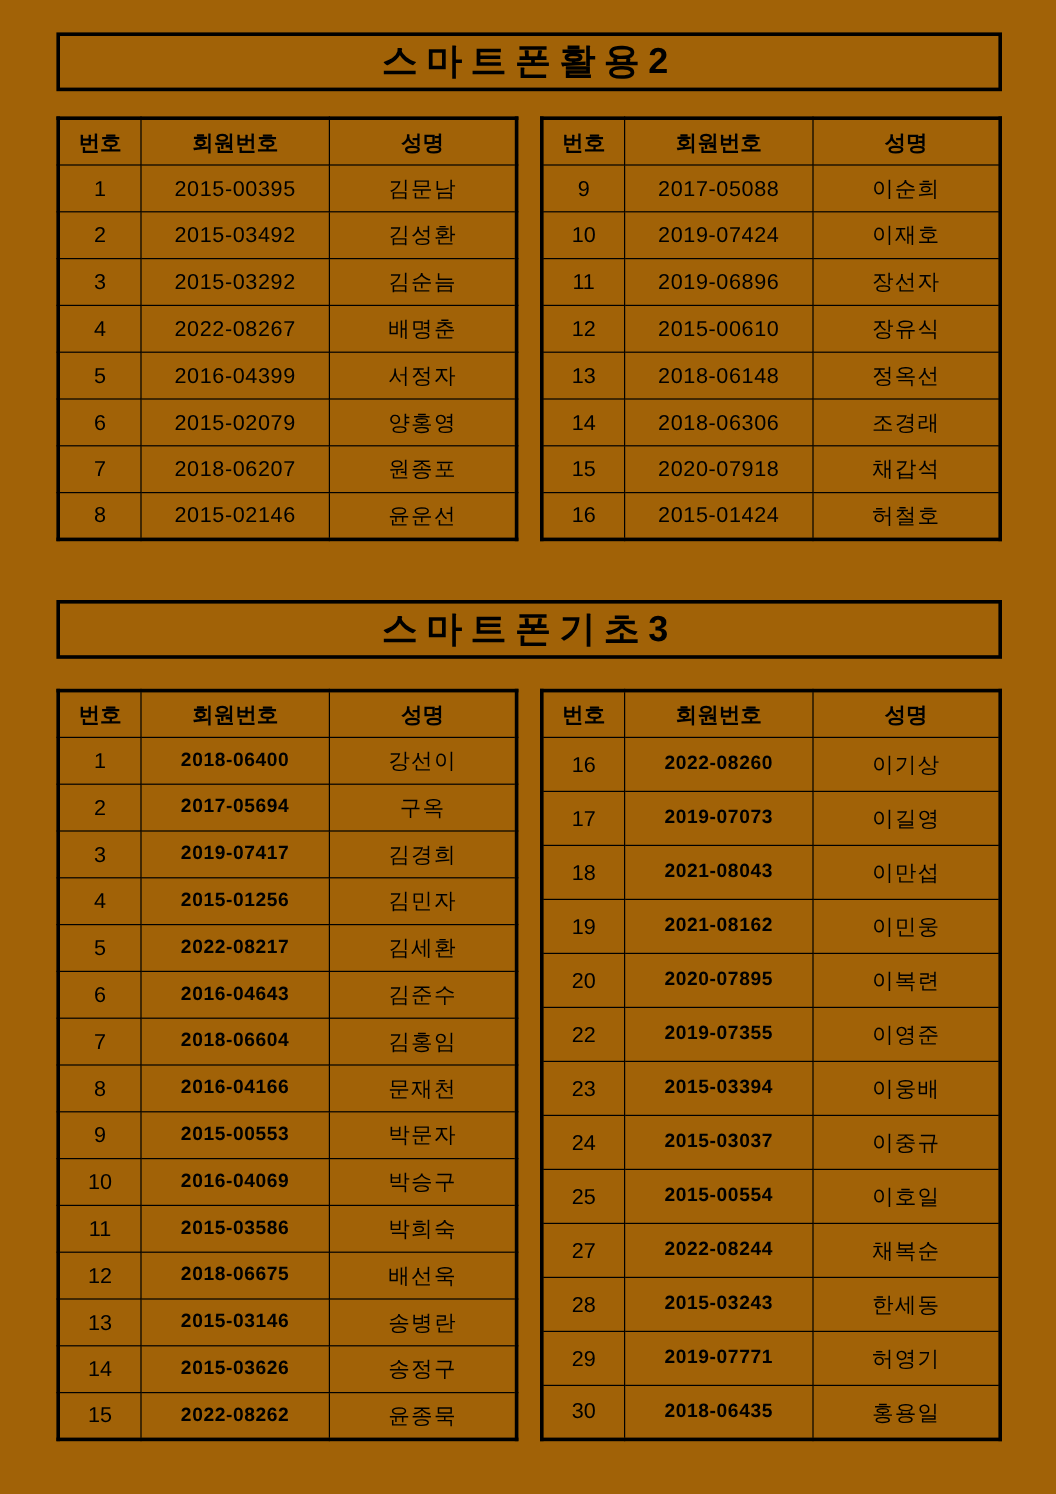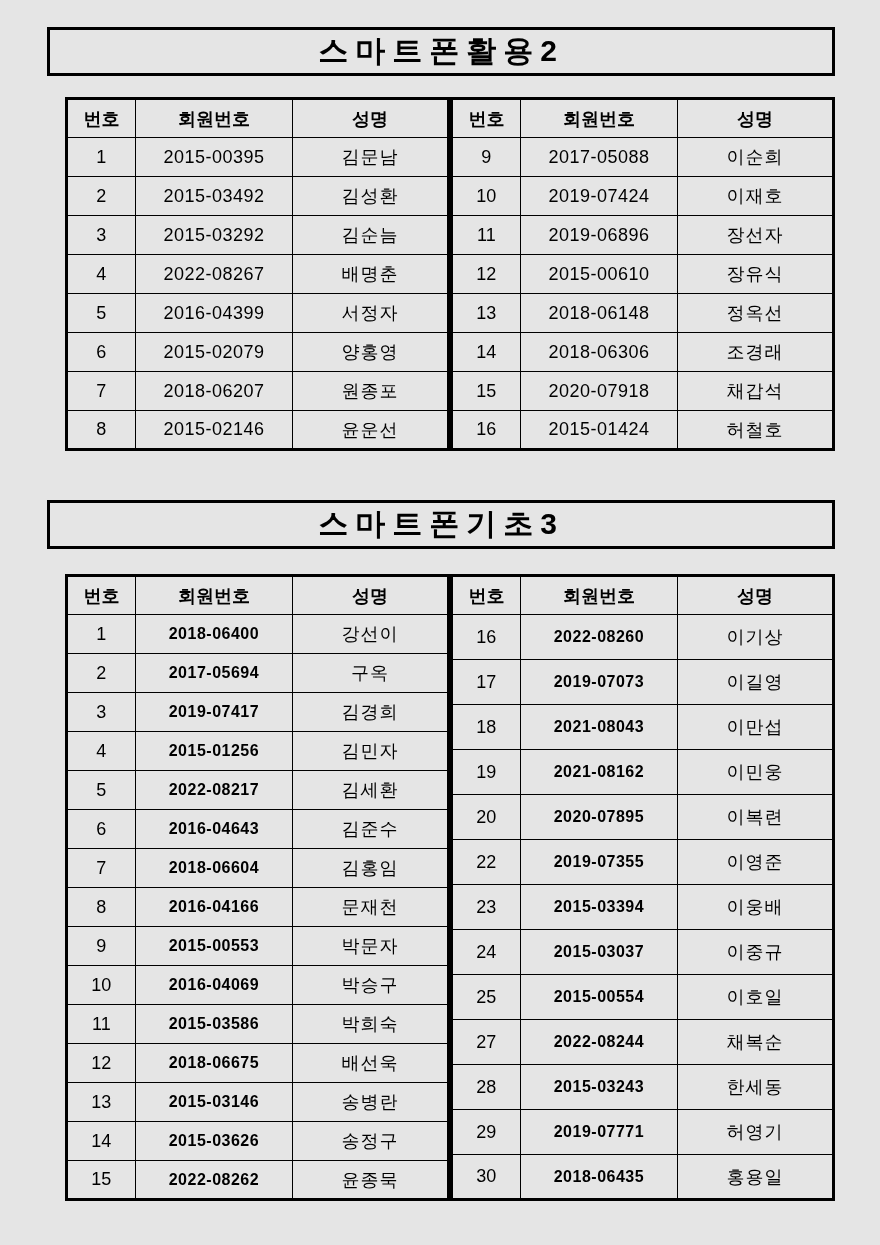--- a/index.html
+++ b/index.html
@@ -4,42 +4,43 @@
 <style>
   * { margin: 0; padding: 0; box-sizing: border-box; }
   html, body {
     background: #ffffff;
     font-family: "Liberation Sans", "DejaVu Sans", sans-serif;
     color: #000000;
   }
   .page {
     width: 880px;
     height: 1245px;
-    background: #e5e5e5;
+    background: #a16207;
     position: relative;
     padding: 27px 45px 0 47px;
   }
   .title-box {
     border: 3px solid #000000;
     height: 49px;
     display: flex;
     align-items: center;
     justify-content: center;
     font-size: 30px;
     font-weight: 700;
     letter-spacing: 7px;
     margin-bottom: 21px;
   }
   .title-box.second {
     margin-top: 49px;
     margin-bottom: 25px;
   }
   .tables-row {
     display: flex;
-    justify-content: flex-end;
+    justify-content: space-between;
+    gap: 16px;
   }
   table.roster {
     border-collapse: collapse;
     width: 385px;
     table-layout: fixed;
   }
   table.roster th,
   table.roster td {
     border: 1px solid #000000;
     text-align: center;

